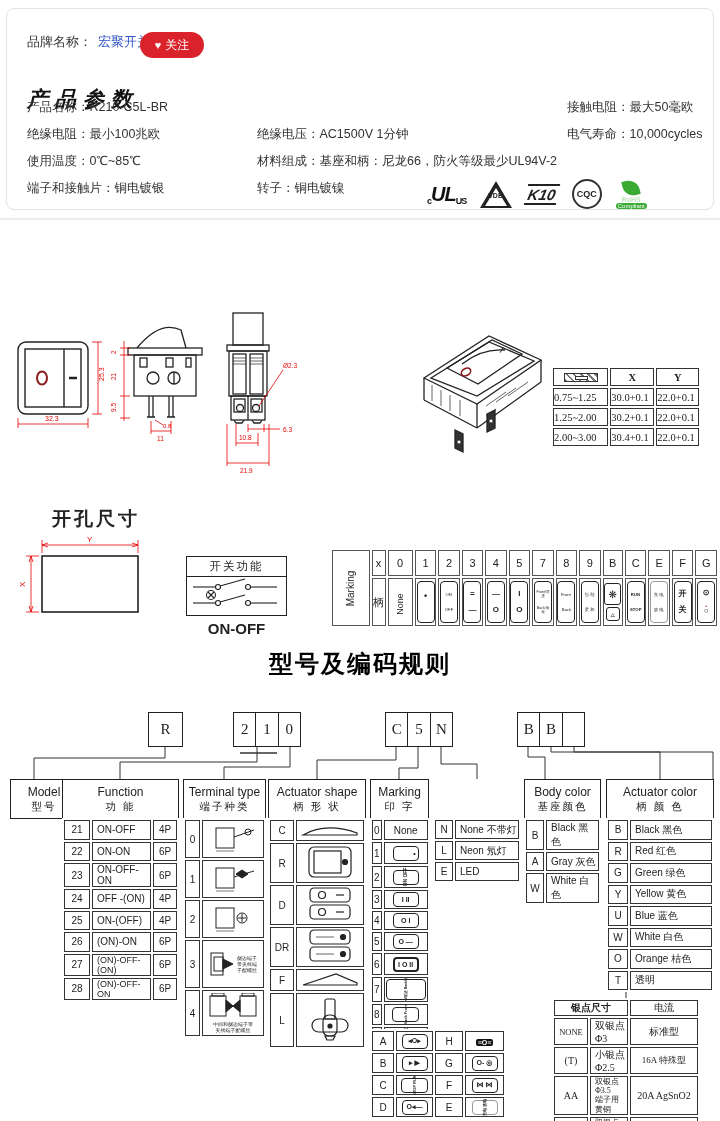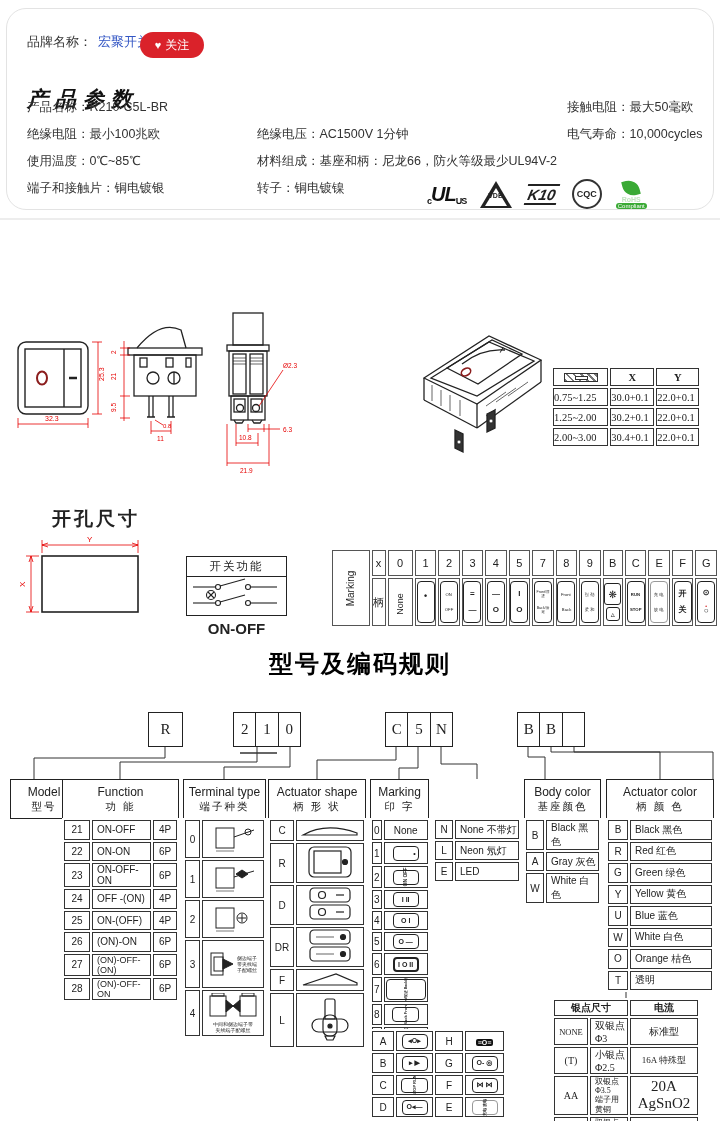--- a/index.html
+++ b/index.html
@@ -1,21 +1,21 @@
 <!DOCTYPE html>
 <html><head>
 <meta charset="utf-8">
 <style>
 *{margin:0;padding:0;box-sizing:border-box}
 body{background:#fff;font-family:"Liberation Sans",sans-serif;color:#222}
 #page{position:relative;width:720px;height:1121px;background:#fff;overflow:hidden}
 .abs{position:absolute}
 .serif{font-family:"Liberation Serif",serif}
 
-.card{left:6px;top:8px;width:708px;height:202px;border:1px solid #e3e3e3;border-radius:20px;background:#fff}
+.card{left:6px;top:8px;width:708px;height:202px;border:1px solid #e3e3e3;border-radius:8px;background:#fff}
 .brandline{left:20px;top:24px;font-size:13px;color:#333;display:flex;align-items:center;gap:6px}
 .bluelink{color:#3356c4;cursor:pointer}
 .pill{left:133px;top:23px;width:64px;height:26px;background:#da222a;color:#fff;border-radius:14px;display:flex;align-items:center;justify-content:center;gap:4px;font-size:12px;cursor:pointer}
 .pill .ht{font-size:11px}
 .ptitle{left:20px;top:76px;font-family:"DejaVu Serif",serif;font-style:italic;font-weight:bold;font-size:21px;letter-spacing:7px;color:#111}
 .spec{font-size:12.5px;color:#333;white-space:nowrap}
 
 .logos{left:420px;top:165px;width:260px;height:40px;display:flex;align-items:center;gap:14px}
 .ul-logo{font-style:italic;font-weight:bold;font-size:20px;letter-spacing:-1px;color:#111;display:flex;align-items:flex-end}
 .ul-logo .sm{font-size:9px;font-weight:bold;font-style:normal}
@@ -806,37 +806,37 @@
           <td>T</td>
           <td class="lft">透明</td>
         </tr>
   </tbody>
     </table>
 
   <table class="btab serif" style="left:552px;top:998px;width:148px">
     <tbody>
         <tr style="height:16px">
       <td colspan="2" style="font-weight:bold">银点尺寸</td>
-      <td style="width:68px;font-weight:bold">电流</td>
+      <td style="width:68px;font-weight:normal">电流</td>
     </tr>
     <tr style="height:20px">
       <td style="width:34px;font-size:8.5px">NONE</td>
       <td class="lft">双银点Φ3</td>
       <td>标准型</td>
     </tr>
     <tr style="height:22px">
       <td>(T)</td>
       <td class="lft">小银点Φ2.5</td>
       <td style="font-size:9px">16A 特殊型</td>
     </tr>
     <tr style="height:28px">
       <td>AA</td>
       <td class="lft pre" style="font-size:8px">双银点Φ3.5
 端子用黄铜</td>
-      <td style="font-size:15px">20A AgSnO2</td>
+      <td style="font-size:10px">20A AgSnO2</td>
     </tr>
     <tr style="height:28px">
       <td>BB</td>
       <td class="lft pre" style="font-size:8px">双银点Φ3.5
 端子用红铜</td>
       <td style="font-size:9px">25A AgSnO2</td>
     </tr>
   </tbody>
     </table>
 

